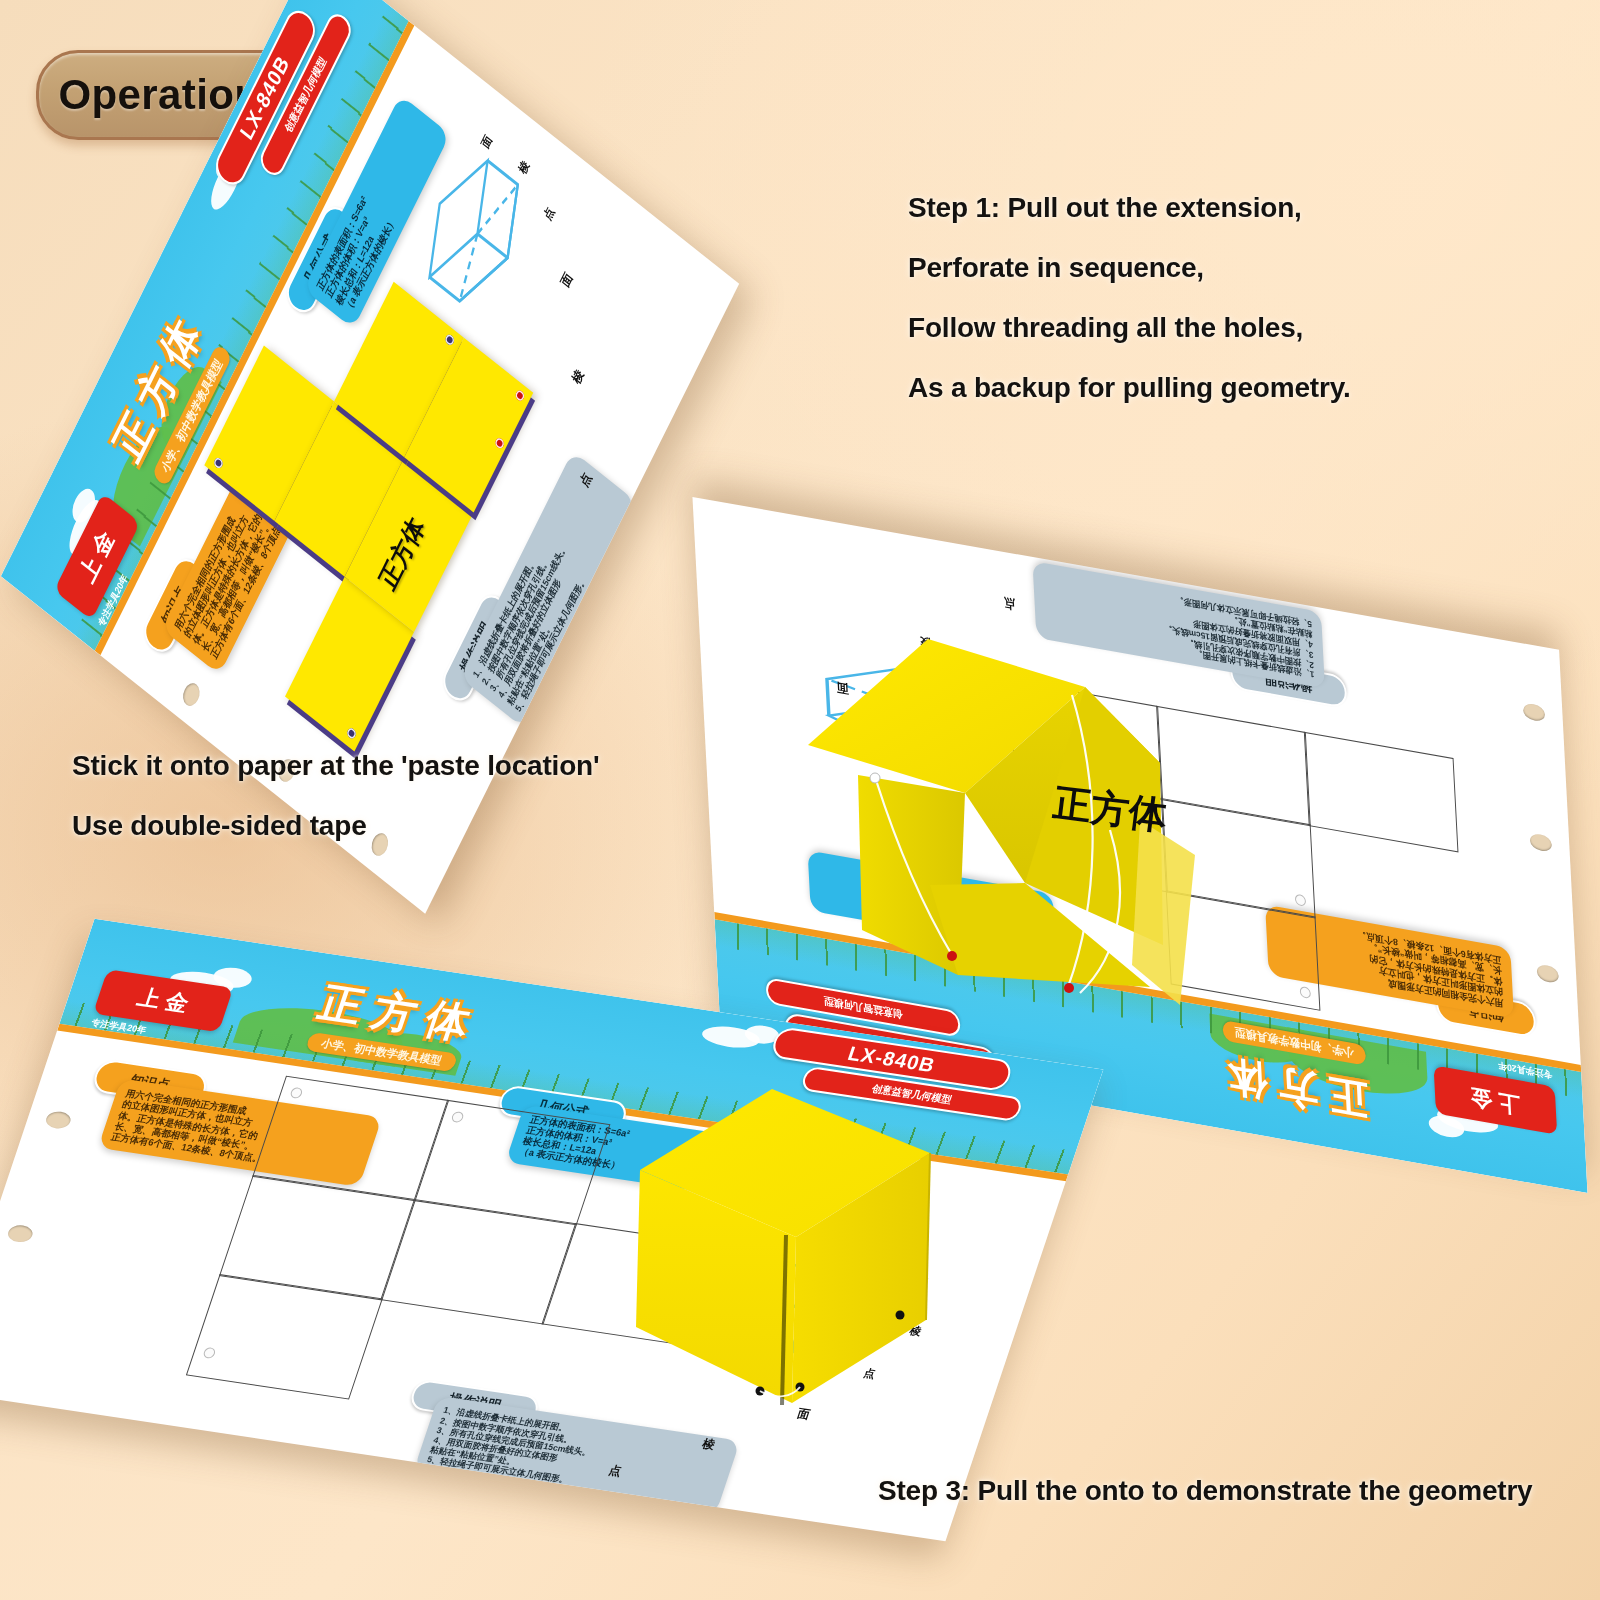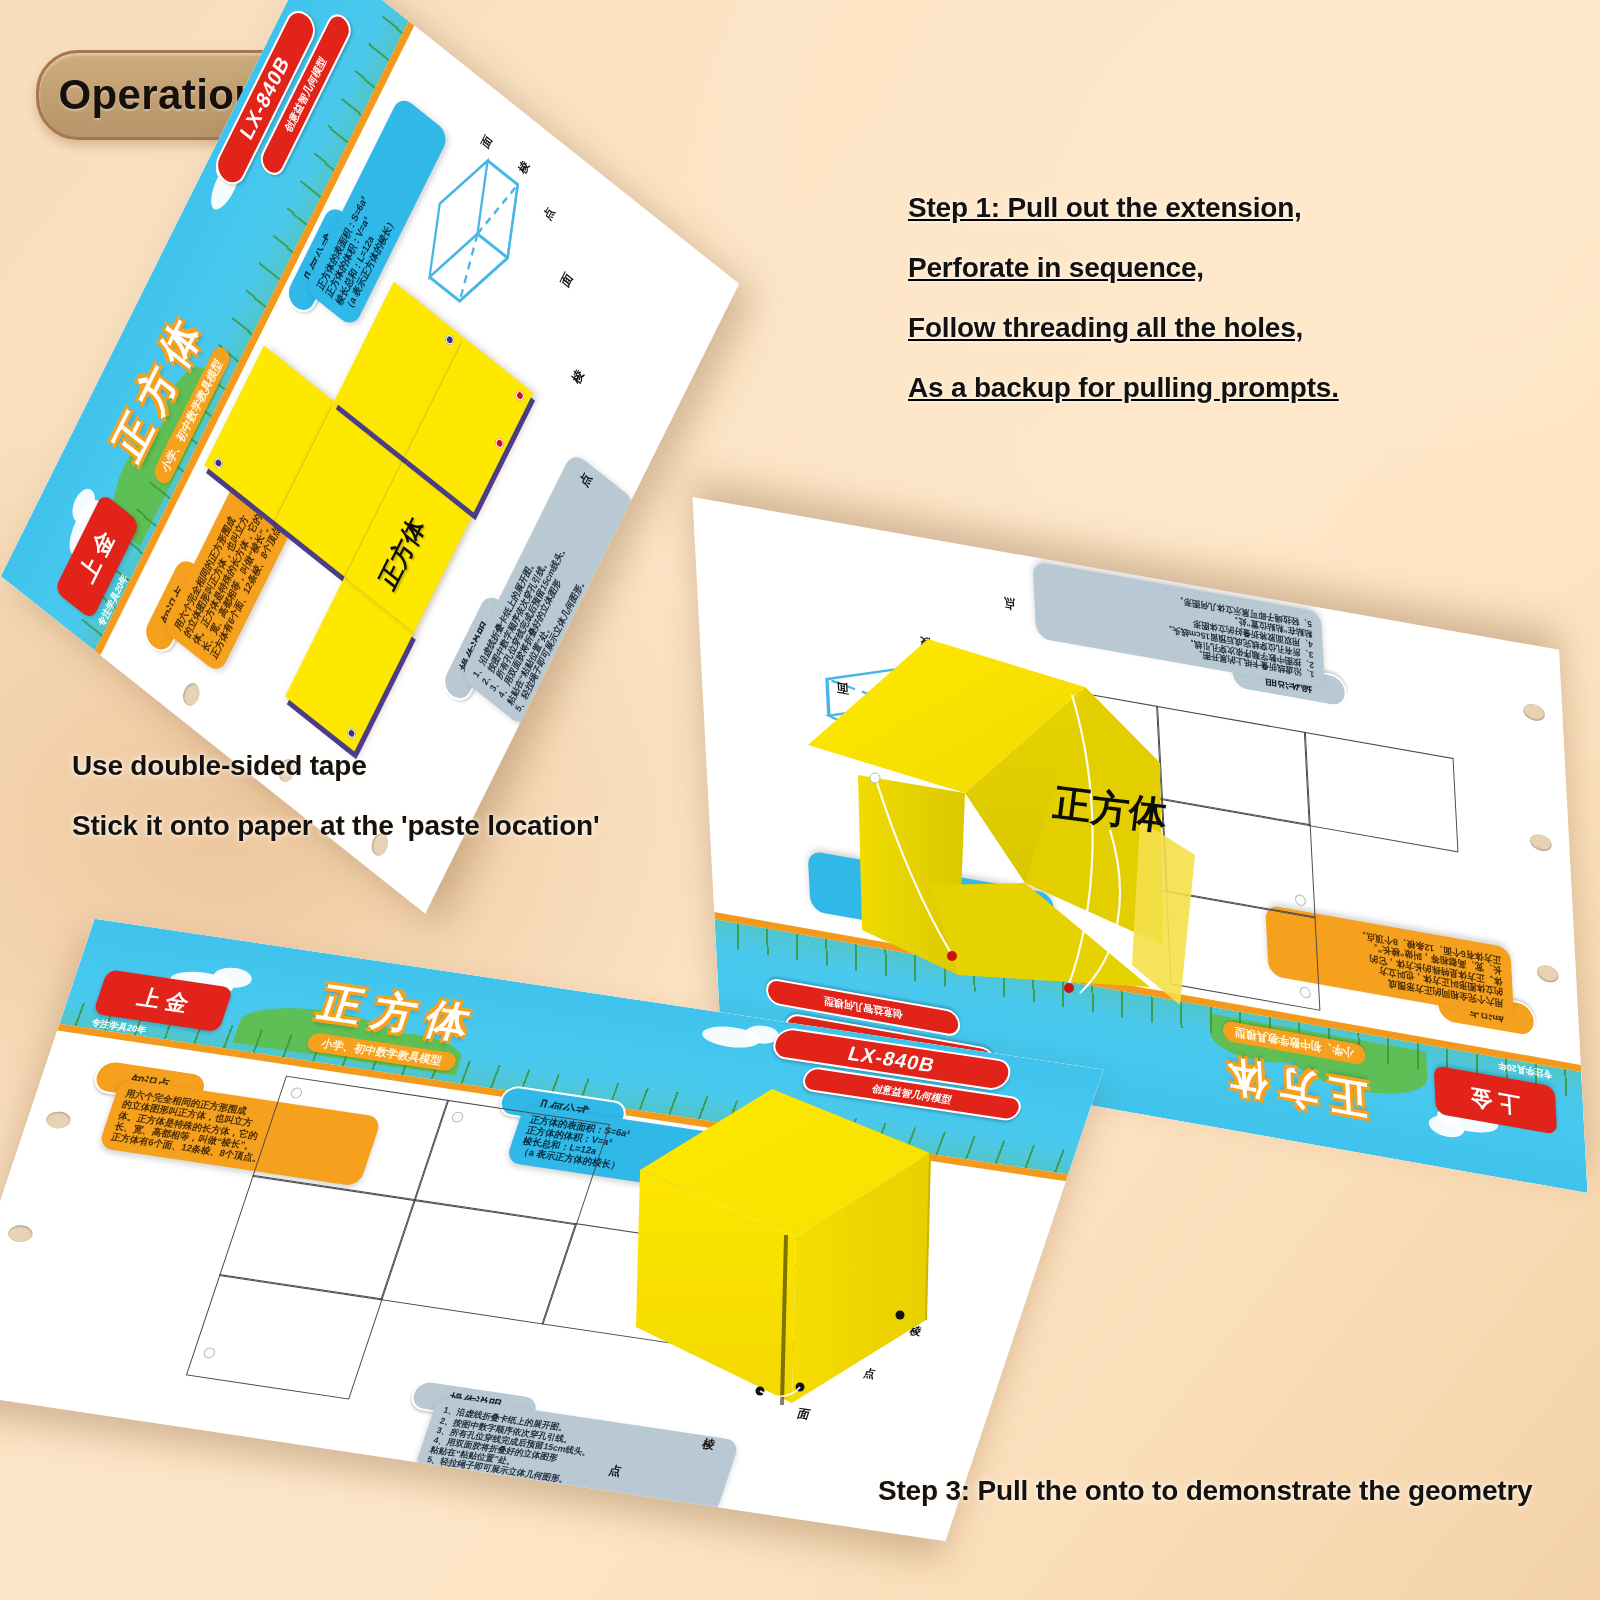--- a/index.html
+++ b/index.html
@@ -27,21 +27,21 @@
     text-shadow:0 2px 2px rgba(255,255,255,.35);
   }
 
   
   .steps{position:absolute;}
   .steps p{
     margin:0 0 28px 0;font-size:28px;font-weight:bold;color:#141210;
     white-space:nowrap;letter-spacing:-.2px;
     text-shadow:0 0 7px rgba(255,248,236,.95),0 0 3px rgba(255,248,236,1);
   }
-  #step1{left:908px;top:192px;text-decoration:underline;}
+  #step1{left:908px;top:192px;}
   #step2{left:72px;top:750px;}
   #step3{left:878px;top:1475px;}
   #step3 p{margin:0;}
 
   
   .card{
     position:absolute;background:#ffffff;
     box-shadow:0 18px 34px rgba(120,80,40,.30);
     overflow:hidden;
   }
@@ -481,23 +481,23 @@
     <circle cx="200" cy="312" r="4.5" fill="#111"></circle>
     <circle cx="160" cy="316" r="4.5" fill="#111"></circle>
     <path d="M160,316 C176,325 192,322 200,312" stroke="#ffffff" stroke-width="2" fill="none" opacity=".9"></path>
   </svg>
 </div>
 
 <div class="steps" id="step1">
   <p>Step 1: Pull out the extension,</p>
   <p>Perforate in sequence,</p>
   <p>Follow threading all the holes,</p>
-  <p>As a backup for pulling prompts.</p>
+  <p>As a backup for pulling geometry.</p>
 </div>
 
 <div class="steps" id="step2">
+  <p>Stick it onto paper at the 'paste location'</p>
   <p>Use double-sided tape</p>
-  <p>Stick it onto paper at the 'paste location'</p>
 </div>
 
 <div class="steps" id="step3">
   <p>Step 3: Pull the onto to demonstrate the geometry</p>
 </div>
 
 </body></html>

